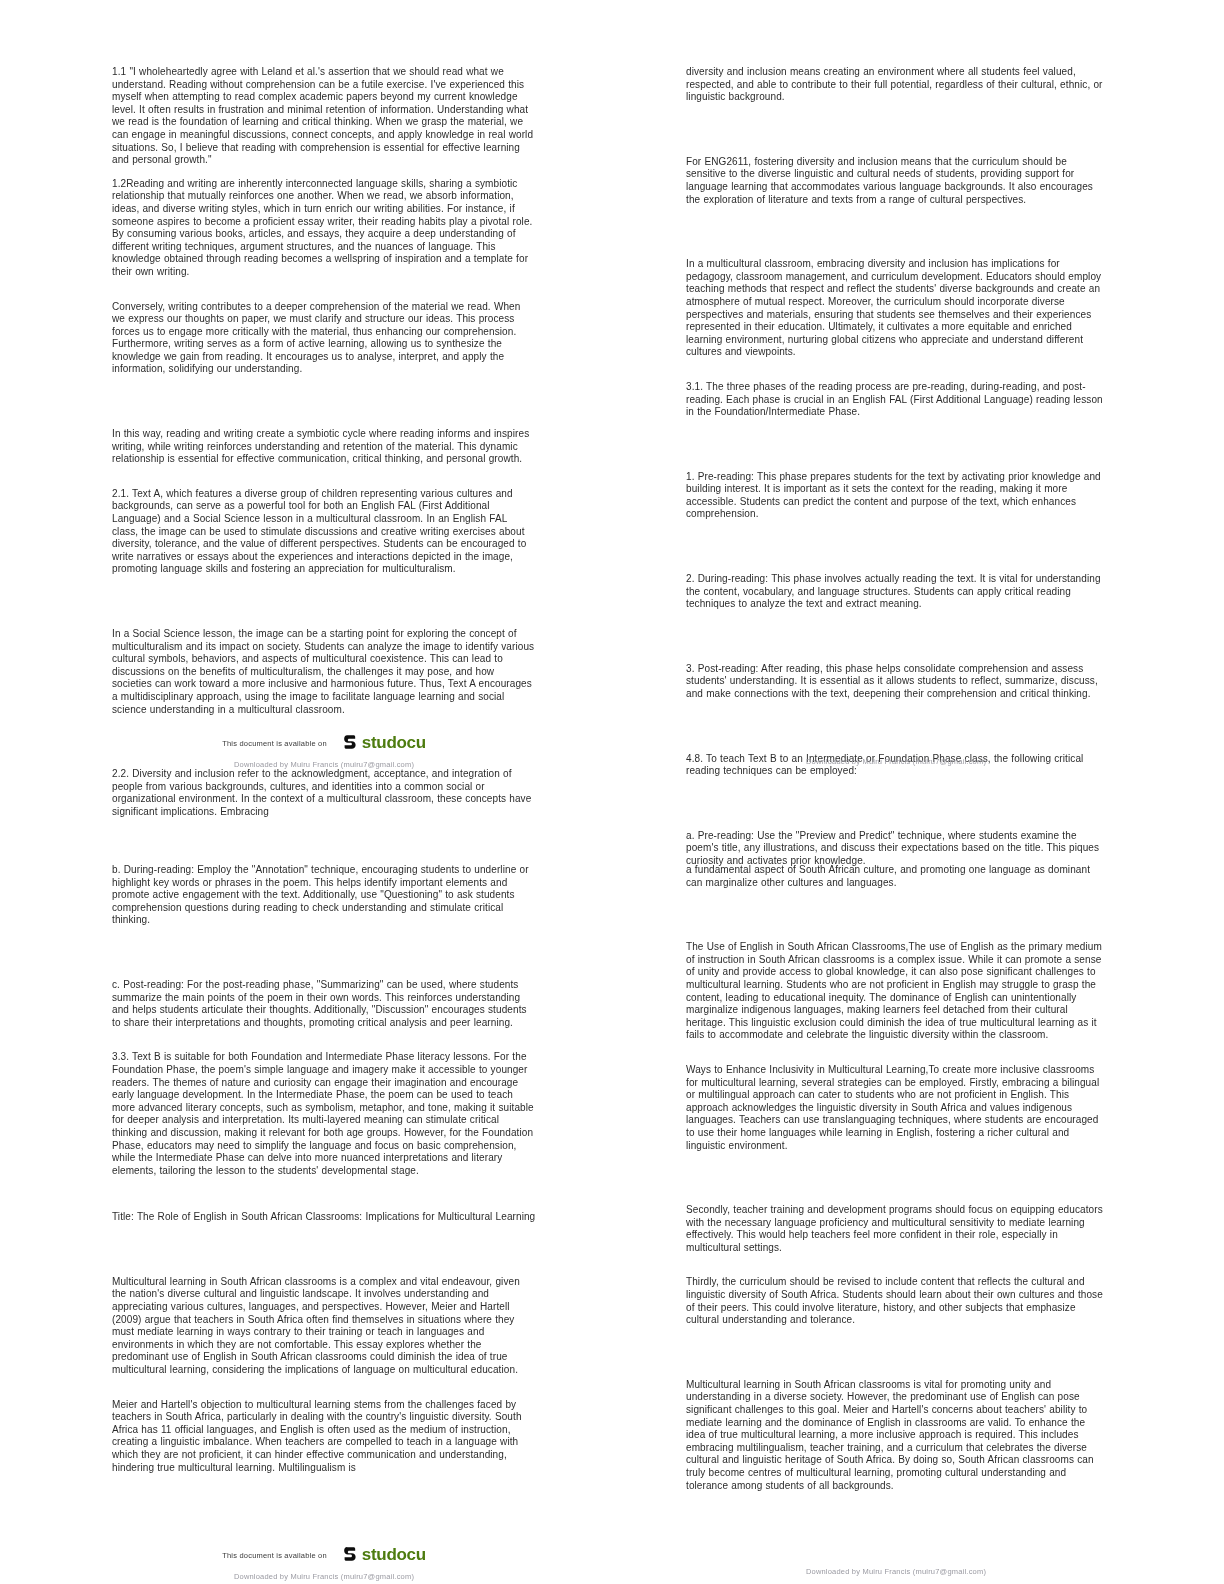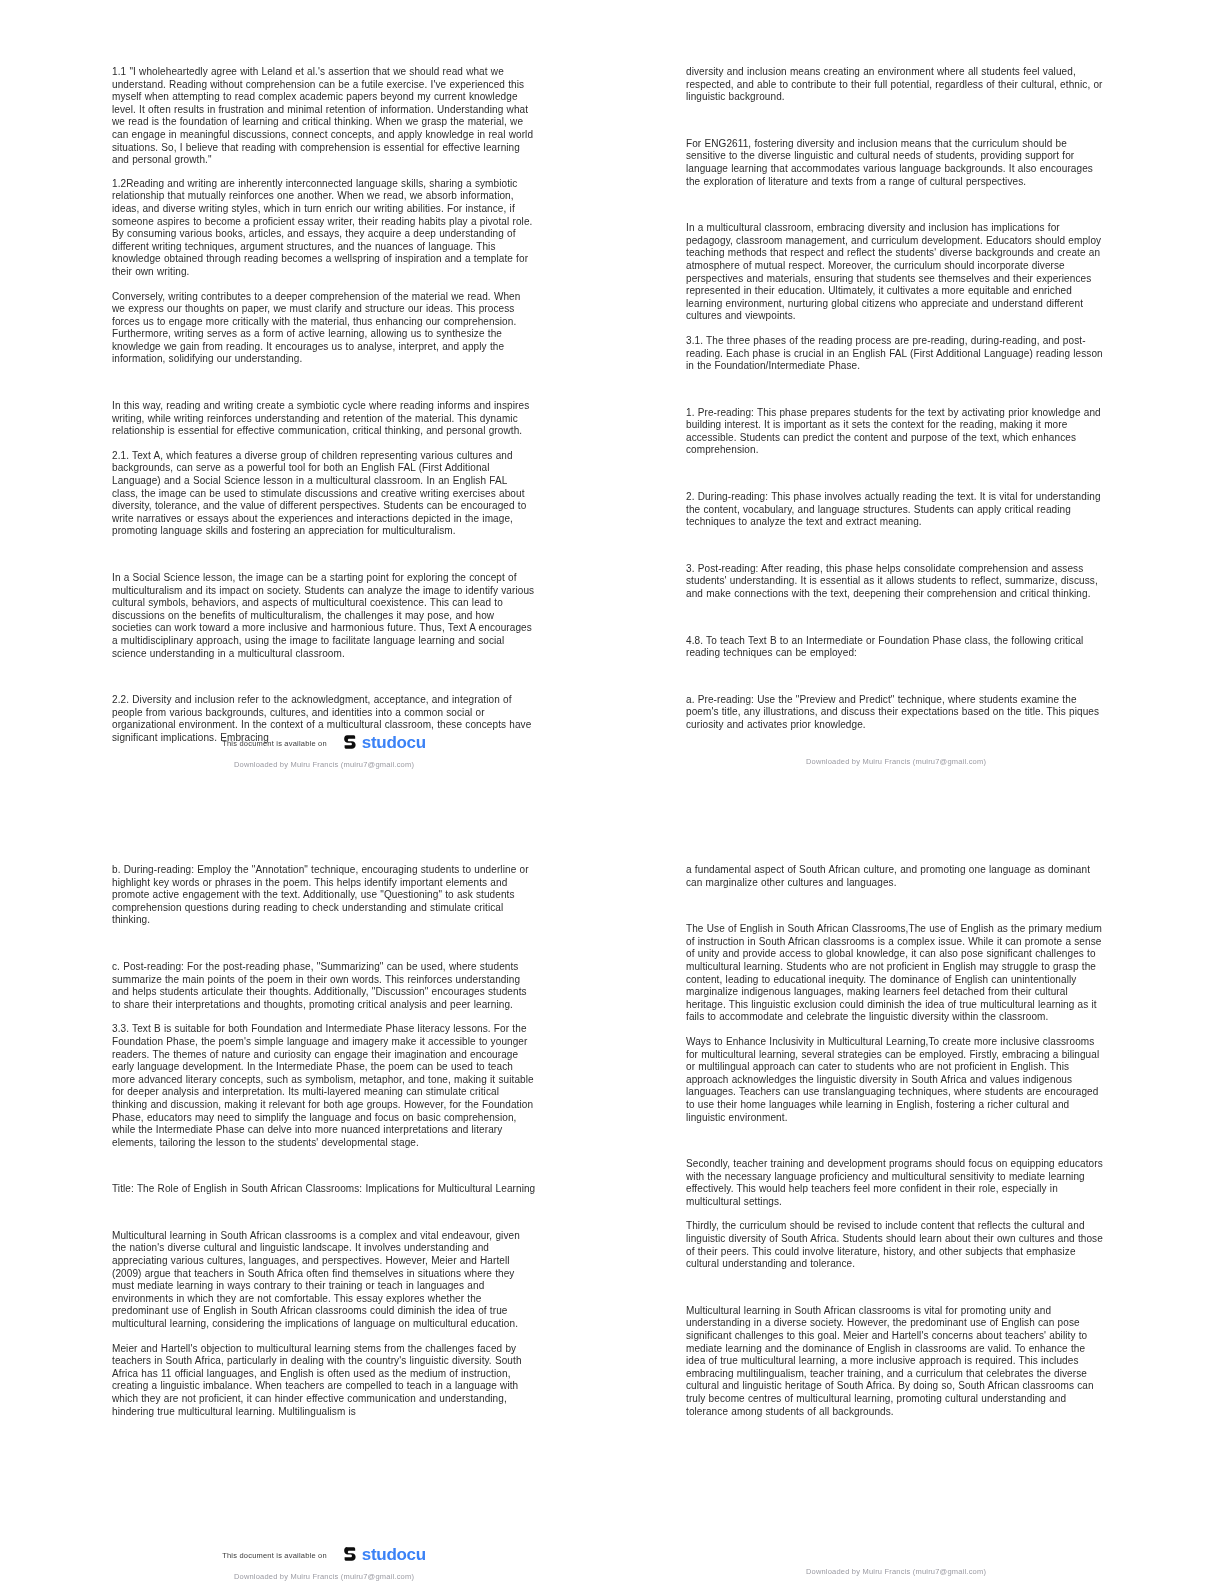--- a/index.html
+++ b/index.html
@@ -15,22 +15,22 @@
   .page p{
     margin:0 0 11px 0;
     font-size:10px;
     line-height:12.6px;
     color:#2b2b2b;
     text-align:left;
     letter-spacing:0.1px;
     word-spacing:0.3px;
     -webkit-font-smoothing:antialiased;
   }
-  .page p.g2{margin-top:12px;}
-  .page p.g3{margin-top:34px;}
+  .page p.g2{margin-top:22px;}
+  .page p.g3{margin-top:52px;}
   .page p.g4{margin-top:34px;}
   #q1{left:112px;top:66px;width:424px;}
   #q2{left:686px;top:66px;width:420px;}
   #q3{left:112px;top:864px;width:424px;}
   #q4{left:686px;top:864px;width:420px;}
 
   .footer-full{
     position:absolute;
     width:424px;
     text-align:center;
@@ -40,21 +40,21 @@
   .footer-row1{
     display:flex;align-items:center;justify-content:center;gap:14px;
   }
   .avail-text{
     font-size:7.5px;color:#3a3a3a;letter-spacing:0.2px;
   }
   .brand{
     display:flex;align-items:center;gap:3px;
   }
   .brand-word{
-    font-size:17px;font-weight:800;color:#3b82f6;letter-spacing:-0.3px;
+    font-size:17px;font-weight:800;color:#4d7c0f;letter-spacing:-0.3px;
   }
   .brand-mark{width:18px;height:18px;display:inline-block;}
   .dl-line{
     margin-top:7px;
     font-size:7.5px;color:#9a9aa2;letter-spacing:0.2px;
   }
   .footer-dl-only{
     position:absolute;
     width:420px;
     text-align:center;

